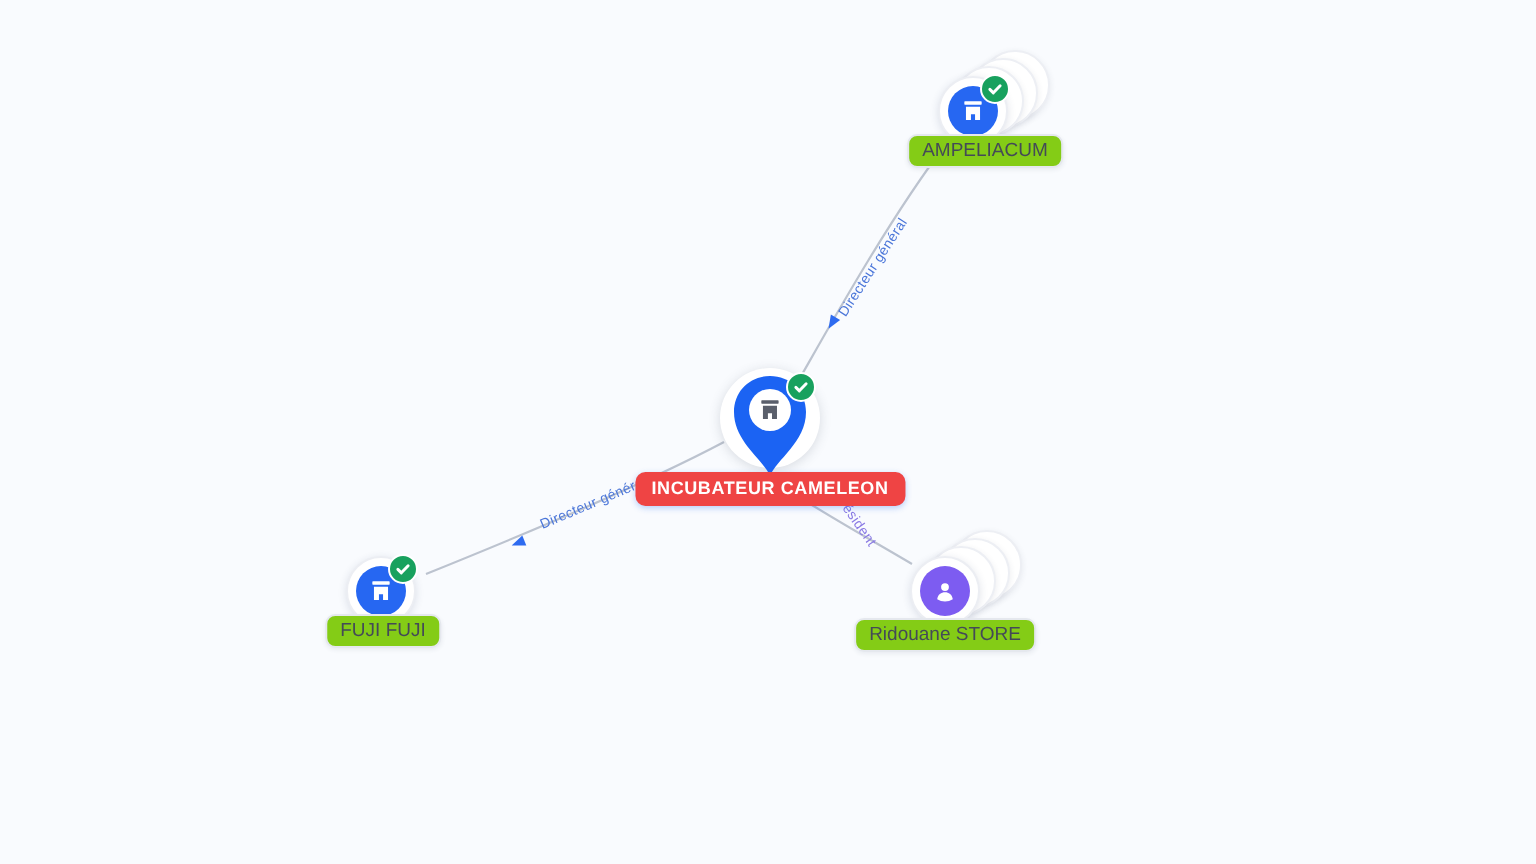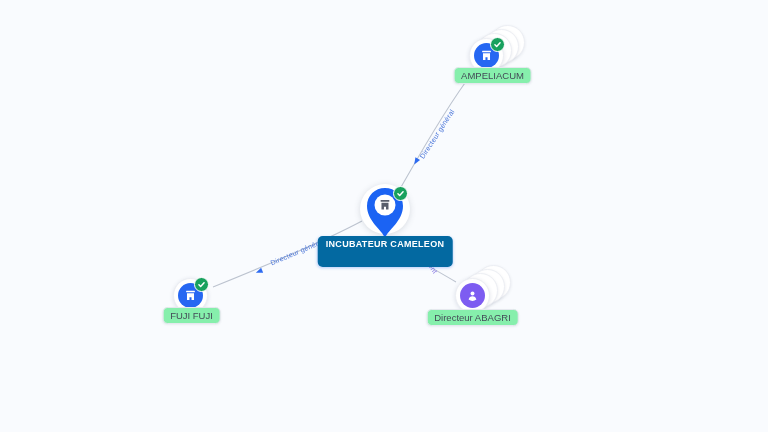--- a/index.html
+++ b/index.html
@@ -41,38 +41,38 @@
   }
   .icon-circle.blue{background:#2667f2;}
   .icon-circle.purple{background:#7d5cf1;}
   .badge{
     position:absolute;width:15px;height:15px;border-radius:50%;
     background:#18a15e;border:1.5px solid #fff;box-sizing:border-box;
     display:flex;align-items:center;justify-content:center;z-index:3;
   }
   .pill{
     position:absolute;white-space:nowrap;
-    background:#86efac;border:1px solid #e5e8ee;border-radius:5px;
+    background:#84cc16;border:1px solid #e5e8ee;border-radius:5px;
     box-shadow:0 1px 2px rgba(50,60,90,.08);
     font-size:9.5px;color:#444a57;padding:2px 7px;line-height:11px;
     transform:translateX(-50%);
     text-align:center;
   }
 
   .center-node{position:absolute;left:0;top:0;z-index:3;}
   .halo{
     position:absolute;left:360px;top:184px;width:50px;height:50px;border-radius:50%;
     background:#fff;box-shadow:0 1px 6px rgba(60,70,90,.18);
   }
   .pin{position:absolute;left:363px;top:186px;}
   .center-badge{left:393px;top:186px;}
   .center-label{
     position:absolute;left:385px;top:236px;transform:translateX(-50%);
-    background:#0369a1;color:#fff;font-size:9px;font-weight:600;letter-spacing:.3px;
-    border-radius:5px;line-height:17px;height:31px;padding:0 8px;white-space:nowrap;
+    background:#ef4444;color:#fff;font-size:9px;font-weight:600;letter-spacing:.3px;
+    border-radius:5px;line-height:17px;height:17px;padding:0 8px;white-space:nowrap;
     box-shadow:0 1px 3px rgba(27,99,243,.30);z-index:4;text-align:right;
   }
 </style>
 </head>
 <body>
 
 <div class="canvas">
 
   <svg class="edges" width="768" height="432">
     <path d="M 400,189 C 412,168 444,110 473,72" fill="none" stroke="#bcc3cf" stroke-width="1.1"></path>
@@ -134,21 +134,21 @@
     <span class="circle-main">
       <span class="icon-circle purple">
         <svg width="13" height="13" viewBox="0 0 24 24">
             <g fill="#fff">
               <circle cx="12" cy="8.4" r="3.6"></circle>
               <path d="M4.8 19.5 C5.6 15.2 8.4 13.2 12 13.2 s6.4 2 7.2 6.3 a12.8 12.8 0 0 1 -14.4 0 z"></path>
             </g>
           </svg>
       </span>
     </span>
-    <span class="pill" style="left:17.5px;top:31px;">Directeur ABAGRI</span>
+    <span class="pill" style="left:17.5px;top:31px;">Ridouane STORE</span>
   </div>
 
   <div class="center-node">
     <div class="halo"></div>
     <svg class="pin" width="44" height="54" viewBox="0 0 44 54">
       <path d="M22 52 C19 44 4 35 4 20 C4 9.5 12 2 22 2 C32 2 40 9.5 40 20 C40 35 25 44 22 52 Z" fill="#1b63f3"></path>
       <circle cx="22" cy="19" r="10.5" fill="#fff"></circle>
       <g transform="translate(15.5,12.5) scale(0.54)" fill="#5a5f6b">
         <rect x="4" y="3" width="16" height="3.2" rx="0.6"></rect>
         <path d="M5.5 8 h13 v12.3 h-4.6 v-5.2 h-3.8 v5.2 H5.5 z"></path>

